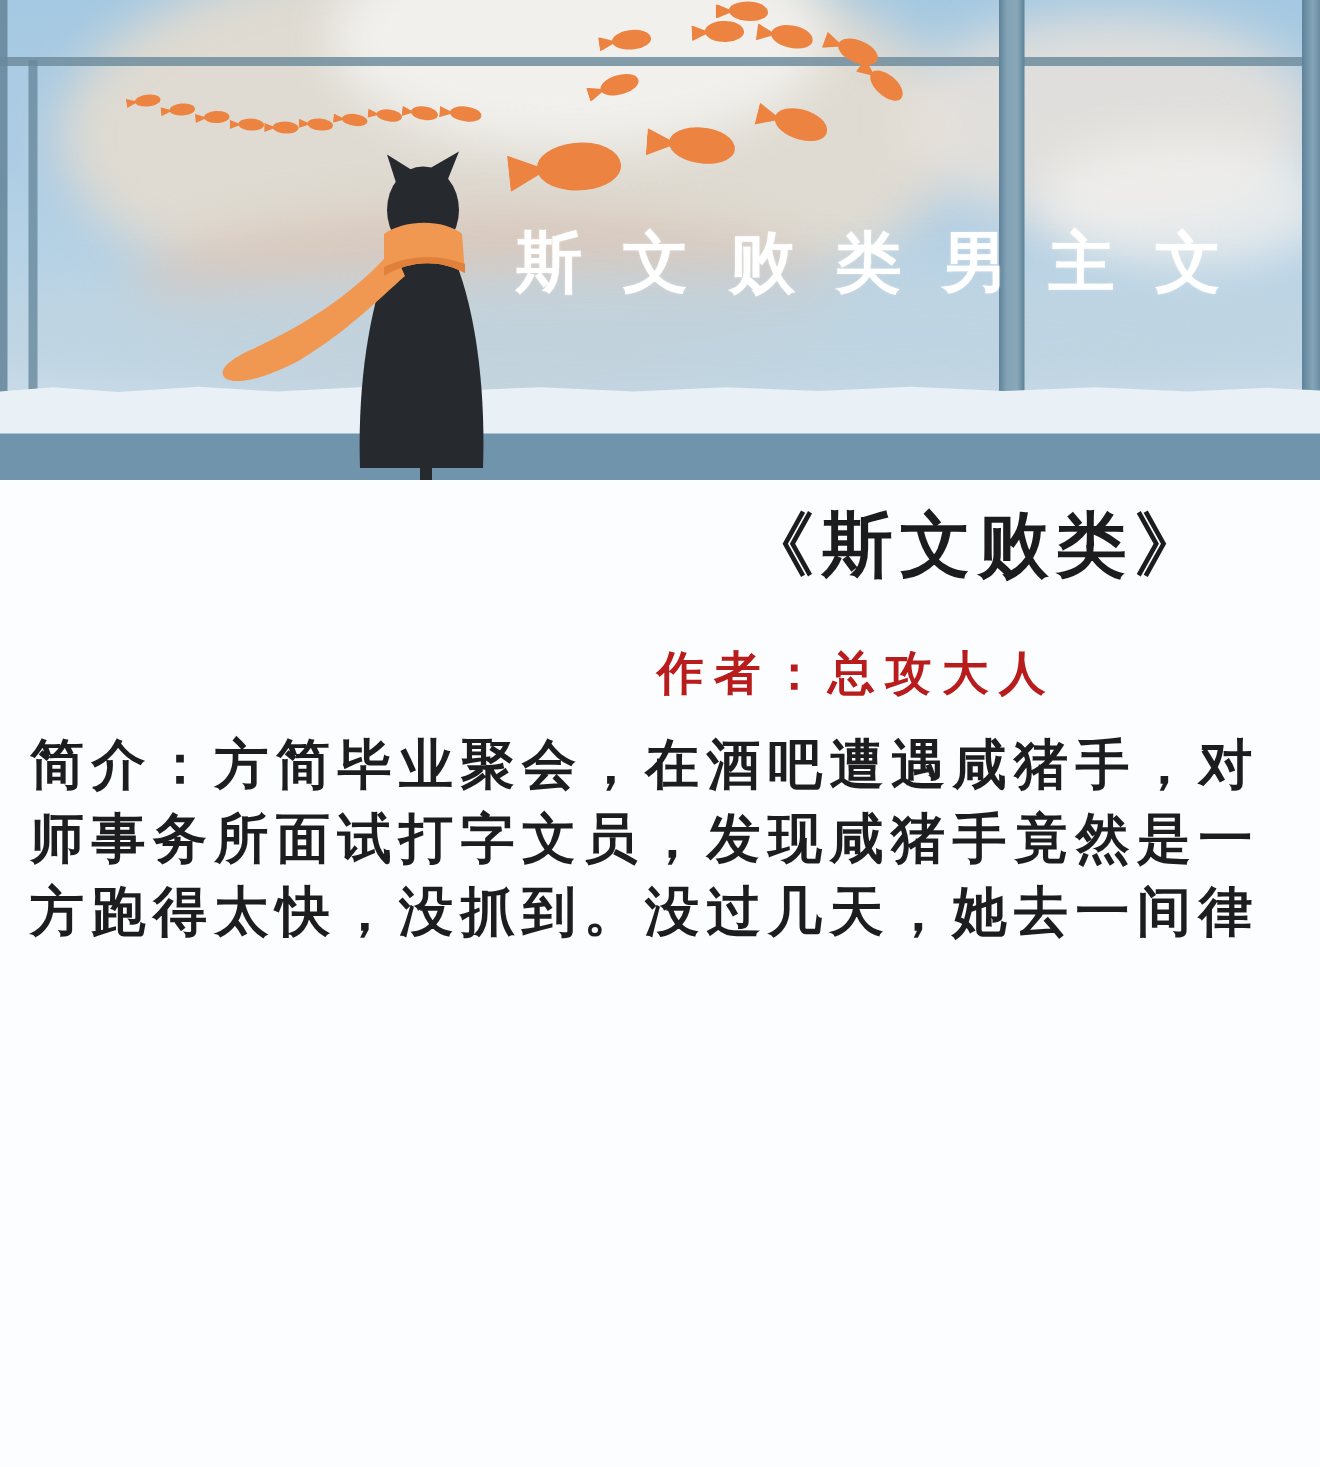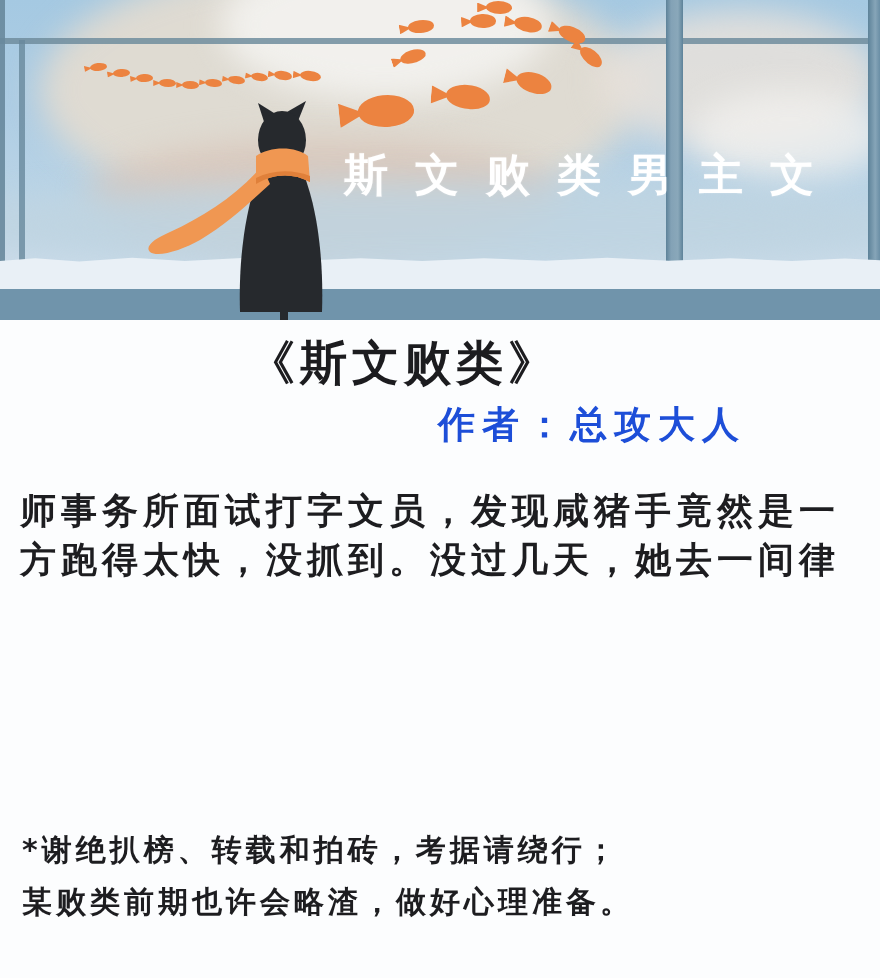--- a/index.html
+++ b/index.html
@@ -37,26 +37,26 @@
   
   .cat-wrap{position:absolute;left:130px;top:100px;width:200px;height:220px;}
   
   .banner-title{
     position:absolute;left:344px;top:146px;width:520px;
     color:#ffffff;font-size:44px;font-weight:700;letter-spacing:27px;
     white-space:nowrap;text-shadow:0 0 2px rgba(255,255,255,.35);
   }
   
   .book-title{
-    position:absolute;left:0;top:332px;width:808px;text-align:center;
+    position:absolute;left:0;top:332px;width:808px;text-align:right;
     font-size:47px;font-weight:700;letter-spacing:5px;color:#1c1c1f;
   }
   .author-line{
-    position:absolute;left:438px;top:400px;
-    font-size:37px;font-weight:700;letter-spacing:7px;color:#1d4ed8;white-space:nowrap;
+    position:absolute;left:438px;top:428px;
+    font-size:31px;font-weight:700;letter-spacing:7px;color:#b91c1c;white-space:nowrap;
   }
   .intro{
     position:absolute;left:20px;top:486px;width:846px;
     font-size:36px;font-weight:600;color:#1d1d20;letter-spacing:5px;
   }
   .intro .line{height:49px;line-height:49px;white-space:nowrap;}
   .notice{
     position:absolute;left:22px;top:824px;width:846px;
     font-size:30px;font-weight:600;color:#1d1d20;letter-spacing:4px;
   }
@@ -125,22 +125,19 @@
     </div>
 
     <div class="banner-title">斯文败类男主文</div>
   </div>
 
   <div class="book-title">《斯文败类》</div>
 
   <div class="author-line">作者：总攻大人</div>
 
   <div class="intro">
+    <div class="line">简介：方简毕业聚会，在酒吧遭遇咸猪手，对</div>
     <div class="line">师事务所面试打字文员，发现咸猪手竟然是一</div>
     <div class="line">方跑得太快，没抓到。没过几天，她去一间律</div>
   </div>
 
-  <div class="notice">
-    <div class="line">*谢绝扒榜、转载和拍砖，考据请绕行；</div>
-    <div class="line">某败类前期也许会略渣，做好心理准备。</div>
-  </div>
 
 </div>
 
 </body></html>

